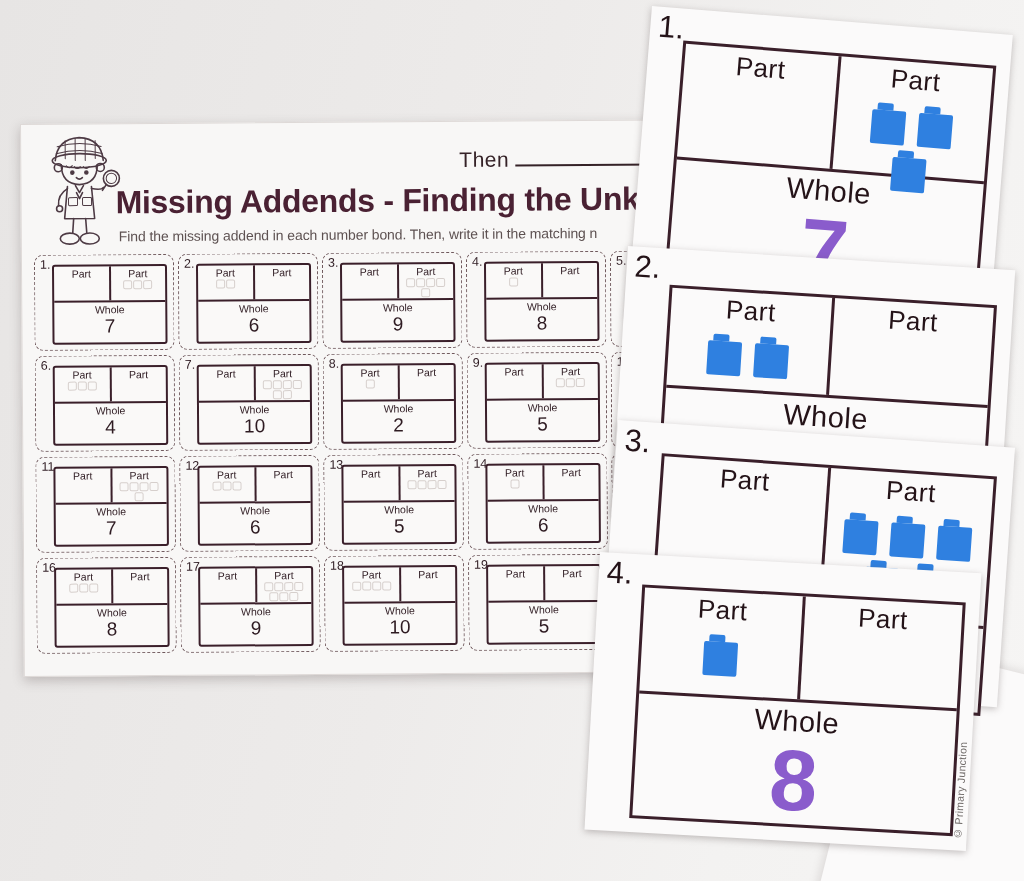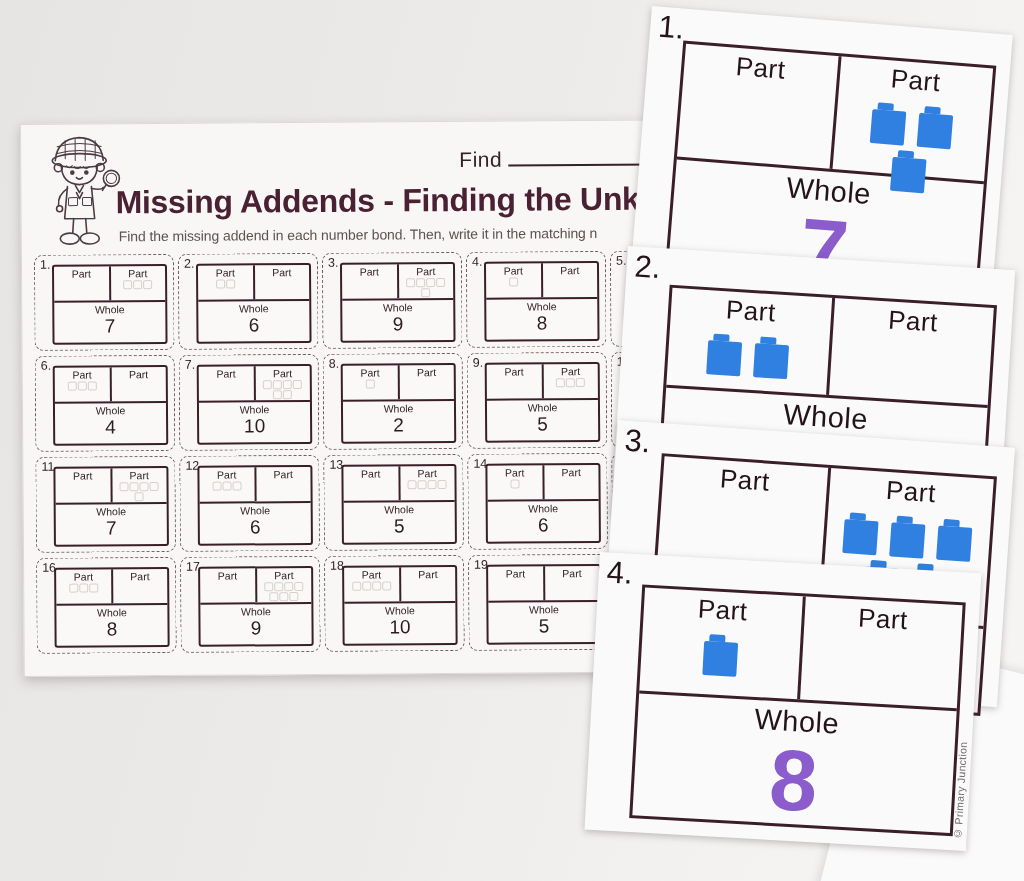--- a/index.html
+++ b/index.html
@@ -114,21 +114,21 @@
       <path d="M60 58 Q70 60 72 57"></path>
       <circle cx="80" cy="48" r="8"></circle>
       <circle cx="80" cy="48" r="5.2" stroke-width="1"></circle>
       <path d="M75 54 L71 60"></path>
       <path d="M42 88 L41 102 M54 88 L55 102"></path>
       <ellipse cx="38" cy="108" rx="9.5" ry="5.5"></ellipse>
         <ellipse cx="58" cy="108" rx="9.5" ry="5.5"></ellipse>
     </svg>
 
     <div class="name-row">
-      <span class="name-label">Find</span><span class="name-line"></span>
+      <span class="name-label">Then</span><span class="name-line"></span>
     </div>
     <div class="ws-title">Missing Addends - Finding the Unk</div>
     <div class="ws-subtitle">Find the missing addend in each number bond.  Then,  write it in the matching n</div>
 
     <div id="bonds">
   <div class="bond">
     <span class="bond-num">1.</span>
     <div class="bond-box">
       <div class="bond-top">
         <div class="bond-part">

